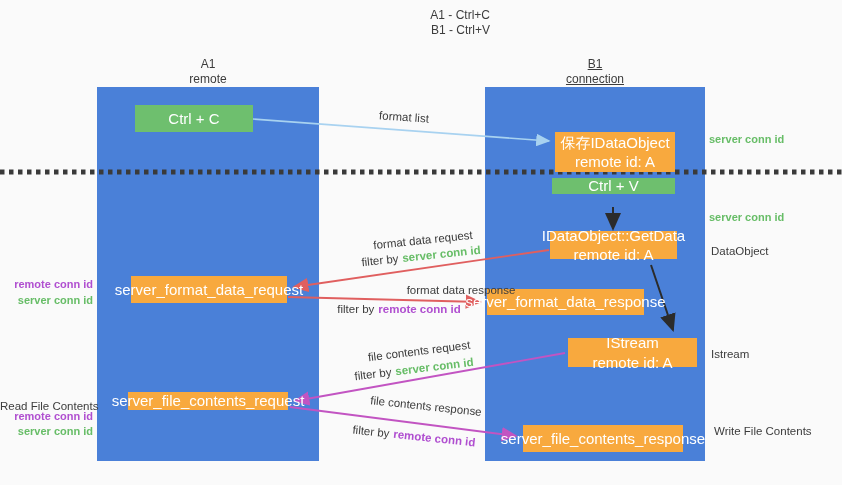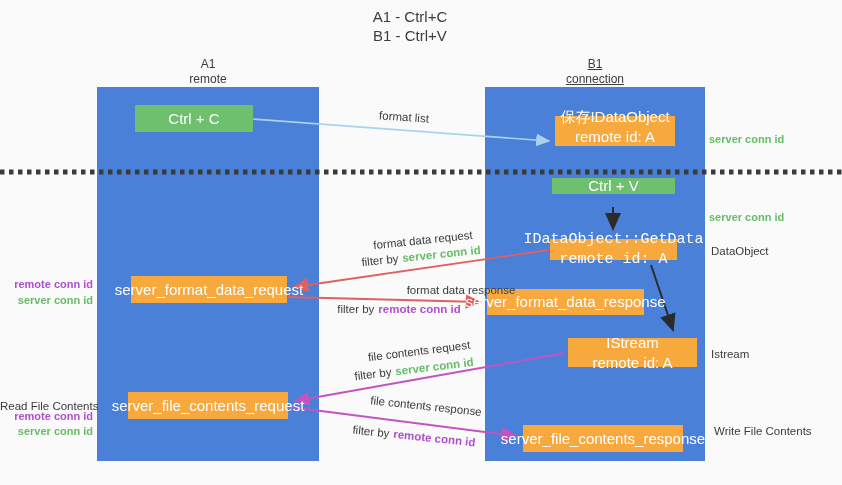--- a/index.html
+++ b/index.html
@@ -1,20 +1,20 @@
 <!DOCTYPE html>
 <html><head>
 <meta charset="utf-8">
 <style>
   * { margin:0; padding:0; box-sizing:border-box; }
   body { background:#fafafa; font-family:"Liberation Sans", sans-serif; }
   .stage { position:relative; width:842px; height:485px; background:#fafafa; overflow:hidden; }
 
-  .title { position:absolute; left:330px; top:8px; width:160px; text-align:center;
-           font-size:15px; line-height:1.25; color:#3c3c3c; }
+  .title { position:absolute; left:330px; top:8px; width:160px; text-align:right;
+           font-size:12px; line-height:1.25; color:#3c3c3c; }
 
   .col-header { position:absolute; text-align:center; font-size:12px; line-height:1.25;
                 color:#3c3c3c; z-index:3; }
   .col { position:absolute; background:#4a80d8; z-index:0; }
 
   svg.overlay { position:absolute; left:0; top:0; z-index:1; }
 
   .node { position:absolute; display:flex; flex-direction:column; align-items:center;
           justify-content:center; color:#ffffff; font-size:15px; line-height:1.3;
           text-align:center; z-index:2; }
@@ -83,48 +83,48 @@
 
     <line x1="565" y1="353" x2="295" y2="401" stroke="#c254c2" stroke-width="1.8" marker-end="url(#m-mag)"></line>
 
     <line x1="290" y1="407" x2="516" y2="436" stroke="#c254c2" stroke-width="1.8" marker-end="url(#m-mag)"></line>
   </svg>
 
   <div class="node green" style="left:135px; top:105px; width:118px; height:27px;">
     <span>Ctrl + C</span>
   </div>
 
-  <div class="node orange" style="left:555px; top:116px; width:120px; height:30px;justify-content:flex-end;">
+  <div class="node orange" style="left:555px; top:132px; width:120px; height:40px;">
     <span>保存IDataObject</span>
     <span>remote id: A</span>
   </div>
 
   <div class="node green" style="left:552px; top:178px; width:123px; height:16px;">
     <span>Ctrl + V</span>
   </div>
 
-  <div class="node orange" style="left:550px; top:239px; width:127px; height:21px;font-family:Liberation Mono, monospace;">
+  <div class="node orange" style="left:550px; top:231px; width:127px; height:28px;">
     <span>IDataObject::GetData</span>
     <span>remote id: A</span>
   </div>
 
   <div class="node orange" style="left:131px; top:276px; width:156px; height:27px;">
     <span>server_format_data_request</span>
   </div>
 
   <div class="node orange" style="left:487px; top:289px; width:157px; height:26px;">
     <span>server_format_data_response</span>
   </div>
 
   <div class="node orange" style="left:568px; top:338px; width:129px; height:29px;">
     <span>IStream</span>
     <span>remote id: A</span>
   </div>
 
-  <div class="node orange" style="left:128px; top:392px; width:160px; height:27px;text-align:center;">
+  <div class="node orange" style="left:128px; top:392px; width:160px; height:18px;text-align:center;">
     <span>server_file_contents_request</span>
   </div>
 
   <div class="node orange" style="left:523px; top:425px; width:160px; height:27px;">
     <span>server_file_contents_response</span>
   </div>
 
   <div class="lbl lbl-green" style="left:709px; top:133px;">server conn id</div>
   <div class="lbl lbl-green" style="left:709px; top:211px;">server conn id</div>
   <div class="lbl" style="left:711px; top:245px;">DataObject</div>

